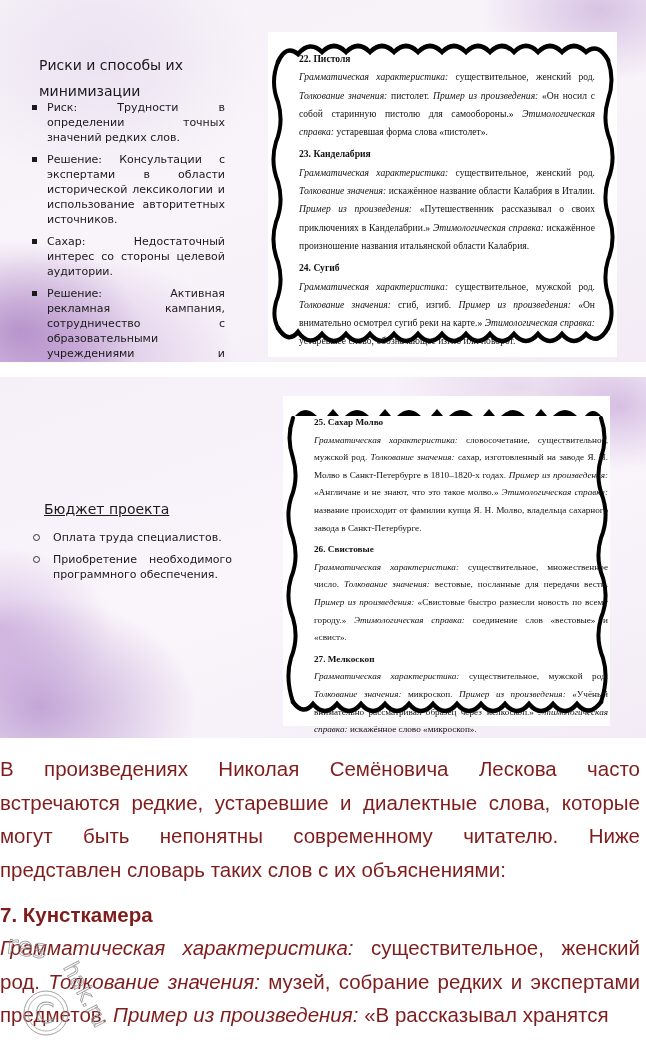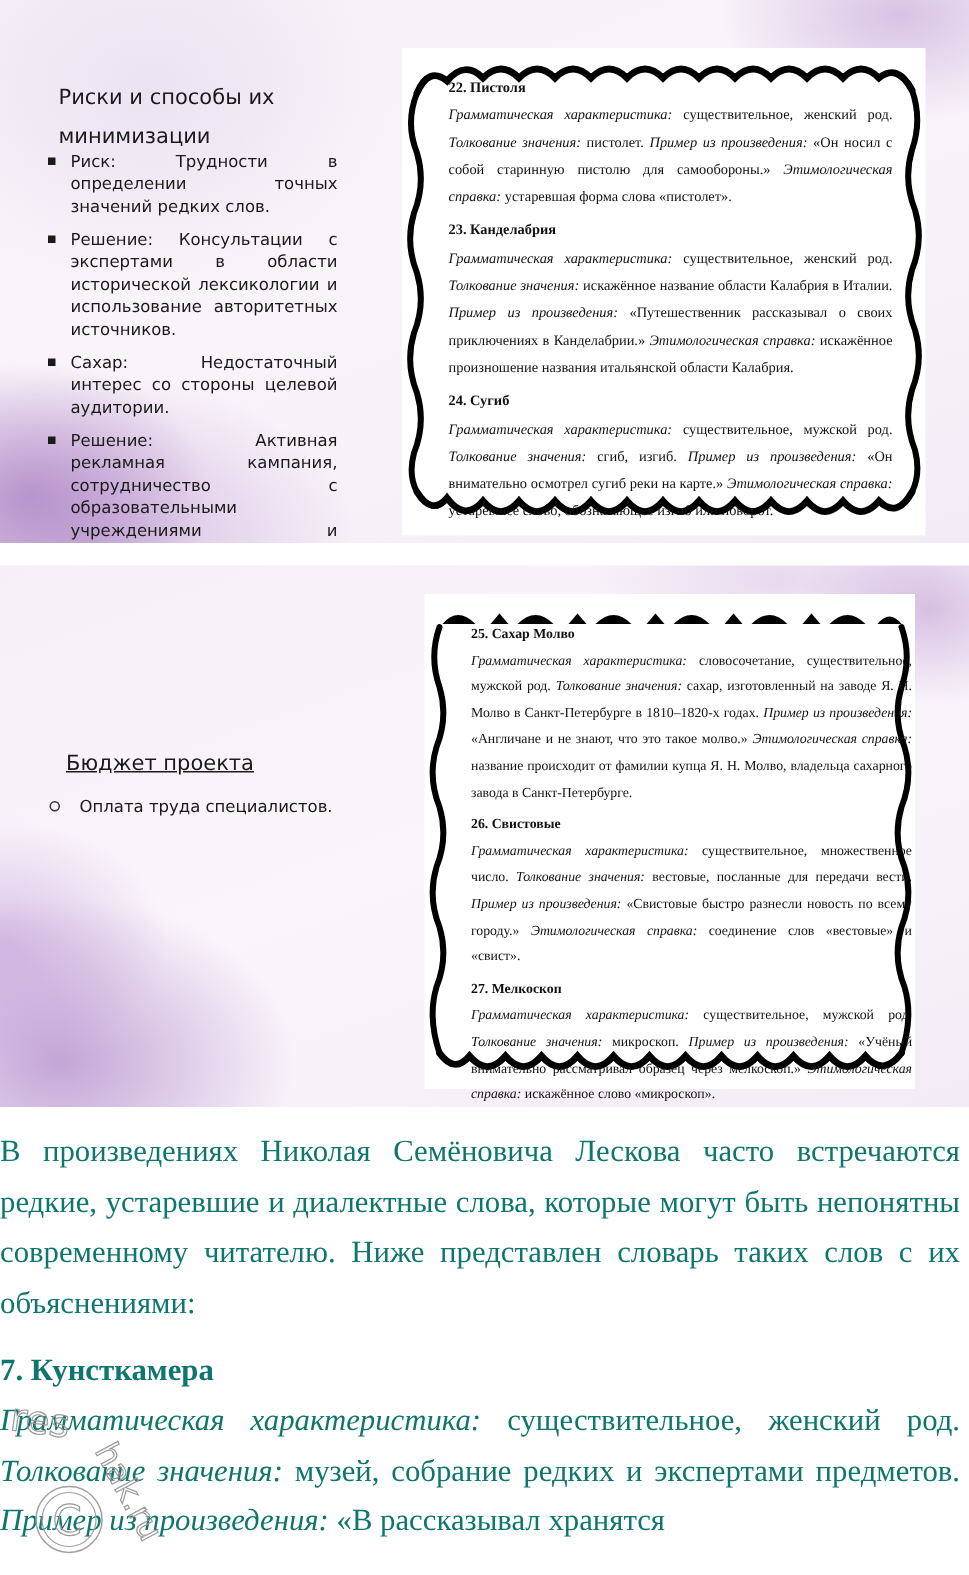--- a/index.html
+++ b/index.html
@@ -64,21 +64,21 @@
   }
   #card-1 .entries { left: 31px; top: 18px; width: 296px; }
   #card-2 .entries { left: 19px; top: 18px; width: 294px; font-size: 9.2px; line-height: 17.6px; margin-left: 12px; }
   .entry { margin: 0 0 4px 0; }
   .entry-title { font-weight: bold; display: block; }
   .entry-body { display: block; text-align: justify; }
   .lbl { font-style: italic; }
 
   #doc-text {
     position: absolute; left: 0; top: 752px; width: 640px;
-    font-family: Liberation Serif, serif; font-size: 20.5px; line-height: 33.5px; color: #0f766e;
+    font-family: Liberation Sans, sans-serif; font-size: 20.5px; line-height: 33.5px; color: #7f1d1d;
   }
   .doc-par { margin: 0; text-align: justify; text-align-last: left; }
   .doc-heading { margin: 12px 0 0 0; font-weight: bold; font-size: 20.5px; line-height: 33px; }
   .doc-entry { margin: 0; text-align: justify; }
 
   #watermark {
     position: absolute; left: 4px; top: 935px; width: 110px; height: 115px; pointer-events: none;
   }
 </style>
 </head>
@@ -129,20 +129,24 @@
   </div>
 </div>
 
 <div class="slide" id="slide-2">
   <h2 class="slide-title">Бюджет проекта</h2>
   <ul class="slide-list">
     <li>
         <span class="bullet-circle"></span>
         <span class="txt">Оплата труда специалистов.</span>
       </li>
+    <li>
+        <span class="bullet-circle"></span>
+        <span class="txt">Приобретение необходимого программного обеспечения.</span>
+      </li>
   </ul>
 
   <div class="card" id="card-2">
     <svg class="frame-svg" width="327" height="330" viewBox="0 0 327 330">
       <g fill="#000">
         <path d="M12,20 Q22,8 34,20 Z"></path>
           <path d="M44,20 L50,13 L56,20 Z"></path>
         <path d="M62,20 Q74,8 86,20 Z"></path>
           <path d="M96,20 L102,13 L108,20 Z"></path>
         <path d="M114,20 Q126,8 138,20 Z"></path>

